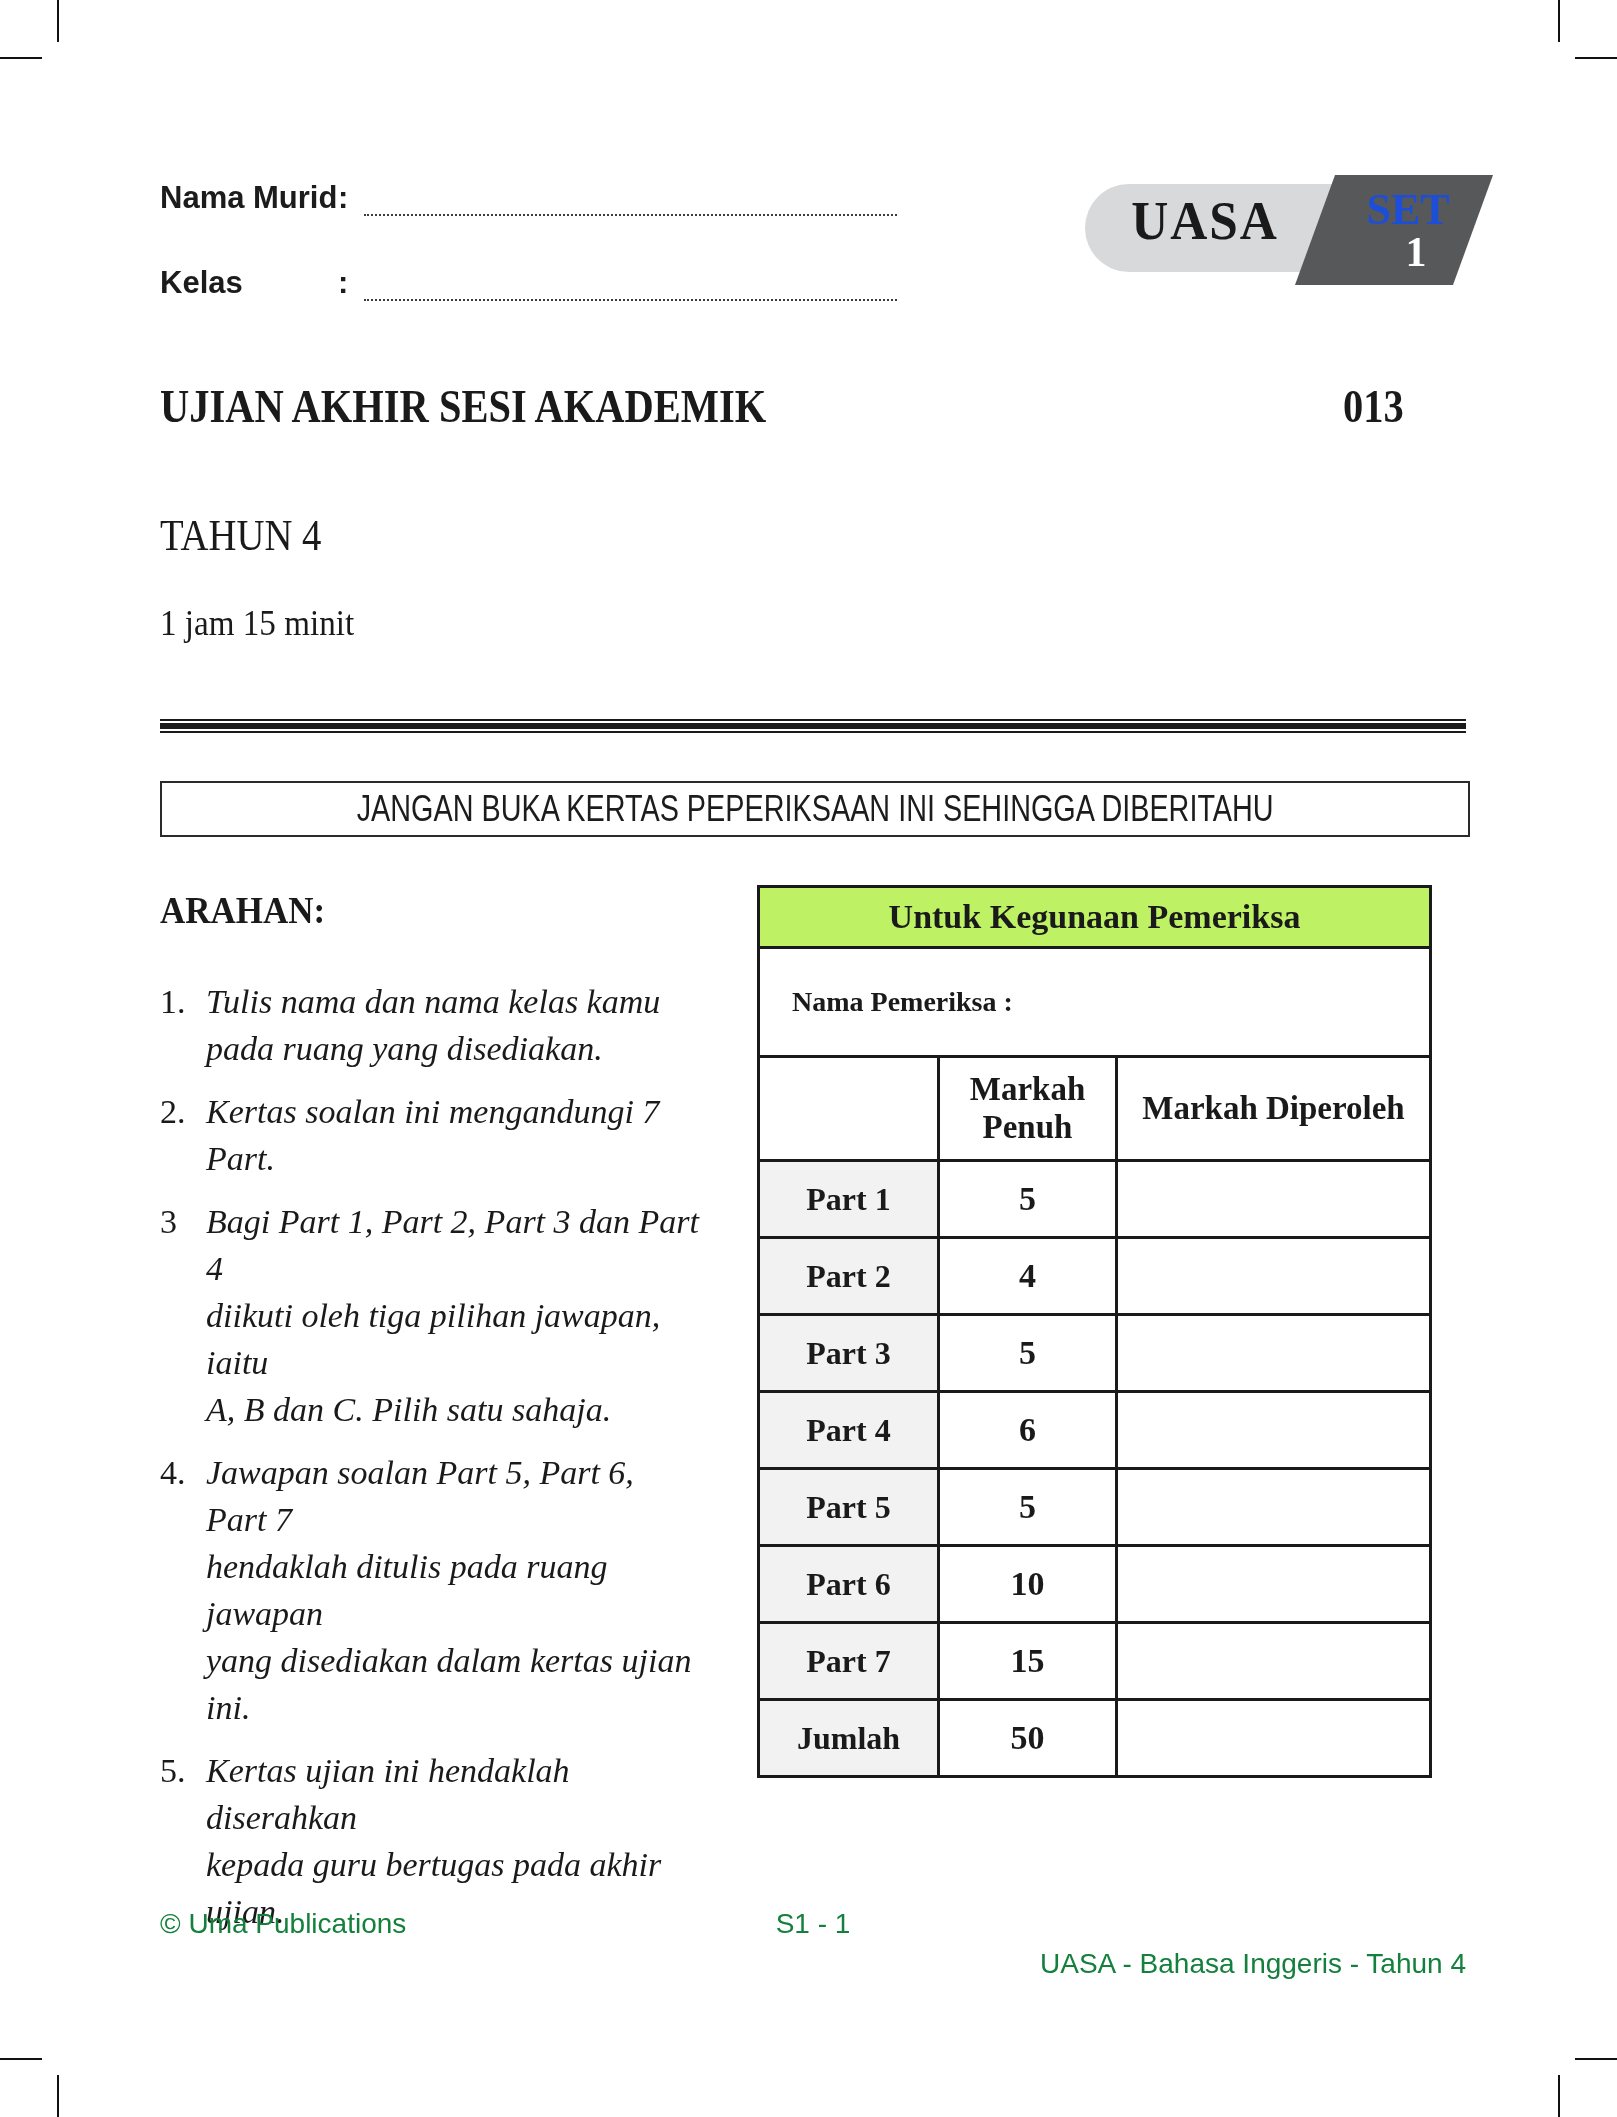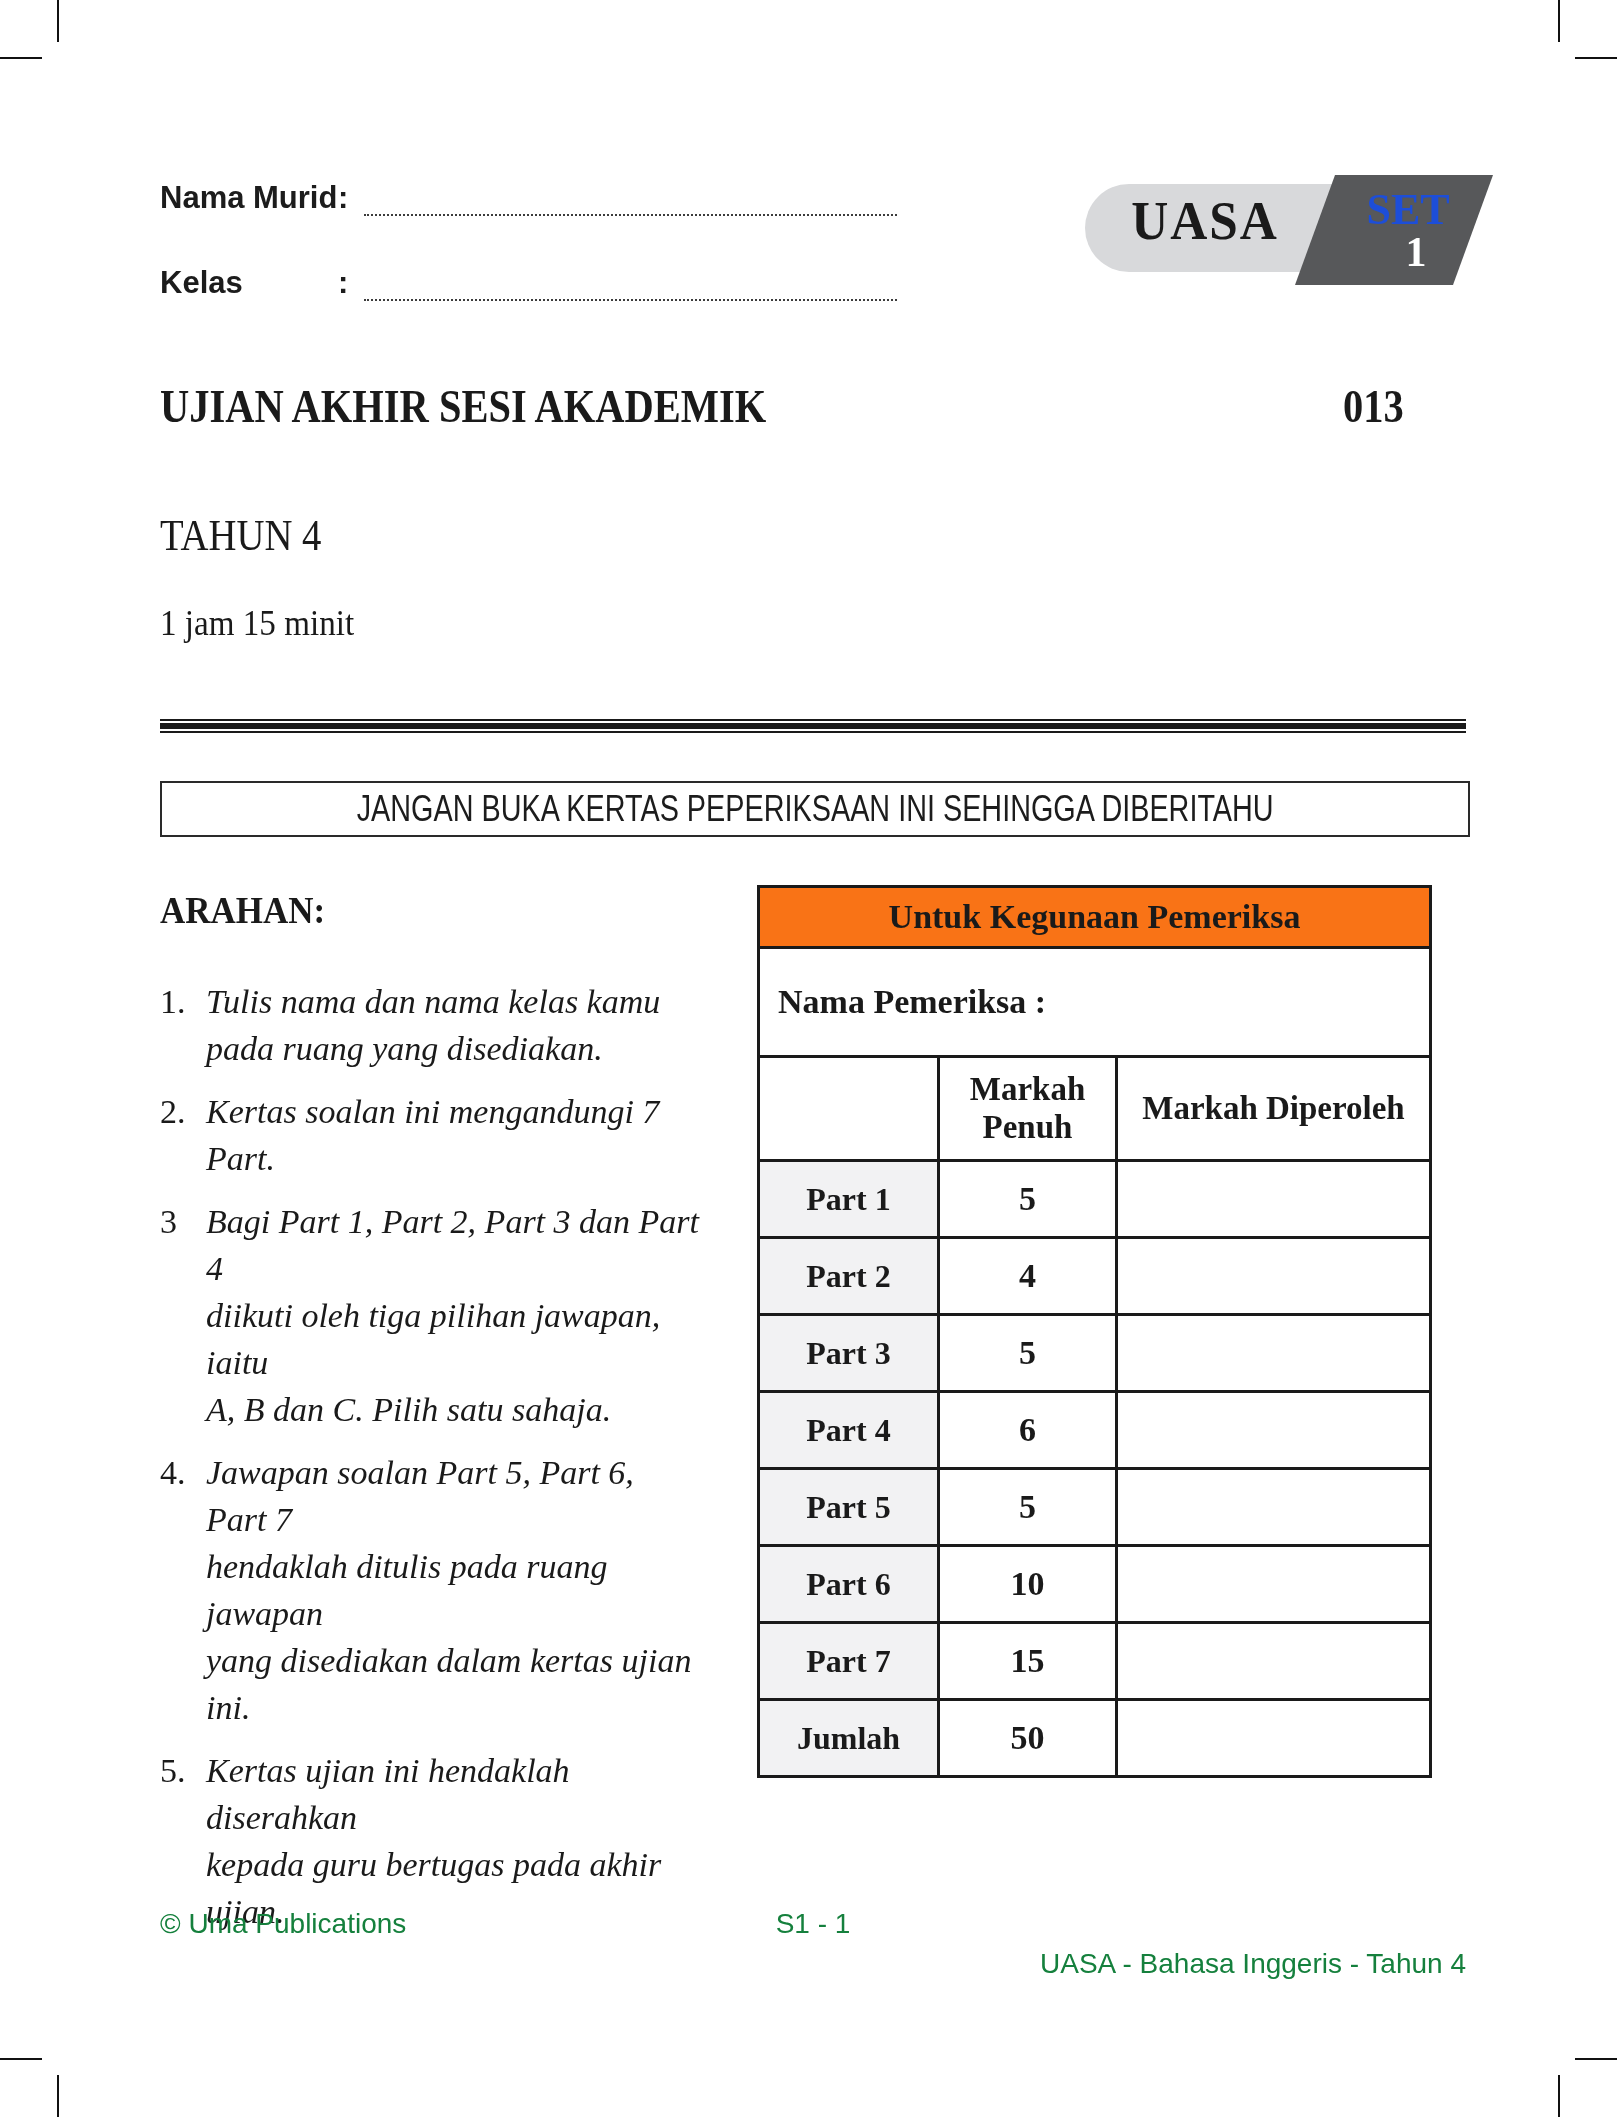--- a/index.html
+++ b/index.html
@@ -42,22 +42,22 @@
   
   .arahan{position:absolute;left:160px;top:888px;font-size:38px;font-weight:bold;}
   .inst{position:absolute;left:160px;top:978px;width:540px;}
   .inst-item{display:flex;margin-bottom:16px;}
   .inst-num{width:46px;flex:none;font-size:34px;line-height:47px;}
   .inst-text{flex:1;font-style:italic;font-size:34px;line-height:47px;white-space:pre-line;}
   
   .etable{position:absolute;left:757px;top:885px;border-collapse:collapse;table-layout:fixed;}
   .etable td{border:3px solid #1a1a1a;font-weight:bold;text-align:center;vertical-align:middle;
     font-size:33px;padding:0;}
-  .etable .t-title{height:58px;background:#f97316;font-size:34px;}
-  .etable .t-name{height:106px;background:#fff;text-align:left;padding-left:18px;font-size:34px;}
+  .etable .t-title{height:58px;background:#bef264;font-size:34px;}
+  .etable .t-name{height:106px;background:#fff;text-align:left;padding-left:32px;font-size:28px;}
   .etable .t-colhead{height:101px;line-height:1.15;}
   .etable .t-label{background:#f2f2f3;height:74px;font-size:32px;}
   .etable .t-val{font-size:34px;}
   
   .footer{position:absolute;left:160px;top:1908px;width:1306px;height:34px;
     font-family:"Liberation Sans", sans-serif;font-size:28px;color:#15803d;}
   .footer .f-left{position:absolute;left:0;top:0;}
   .footer .f-center{position:absolute;left:50%;top:0;transform:translateX(-50%);}
   .footer .f-right{position:absolute;right:0;top:0;margin-top:40px;}
 </style>

